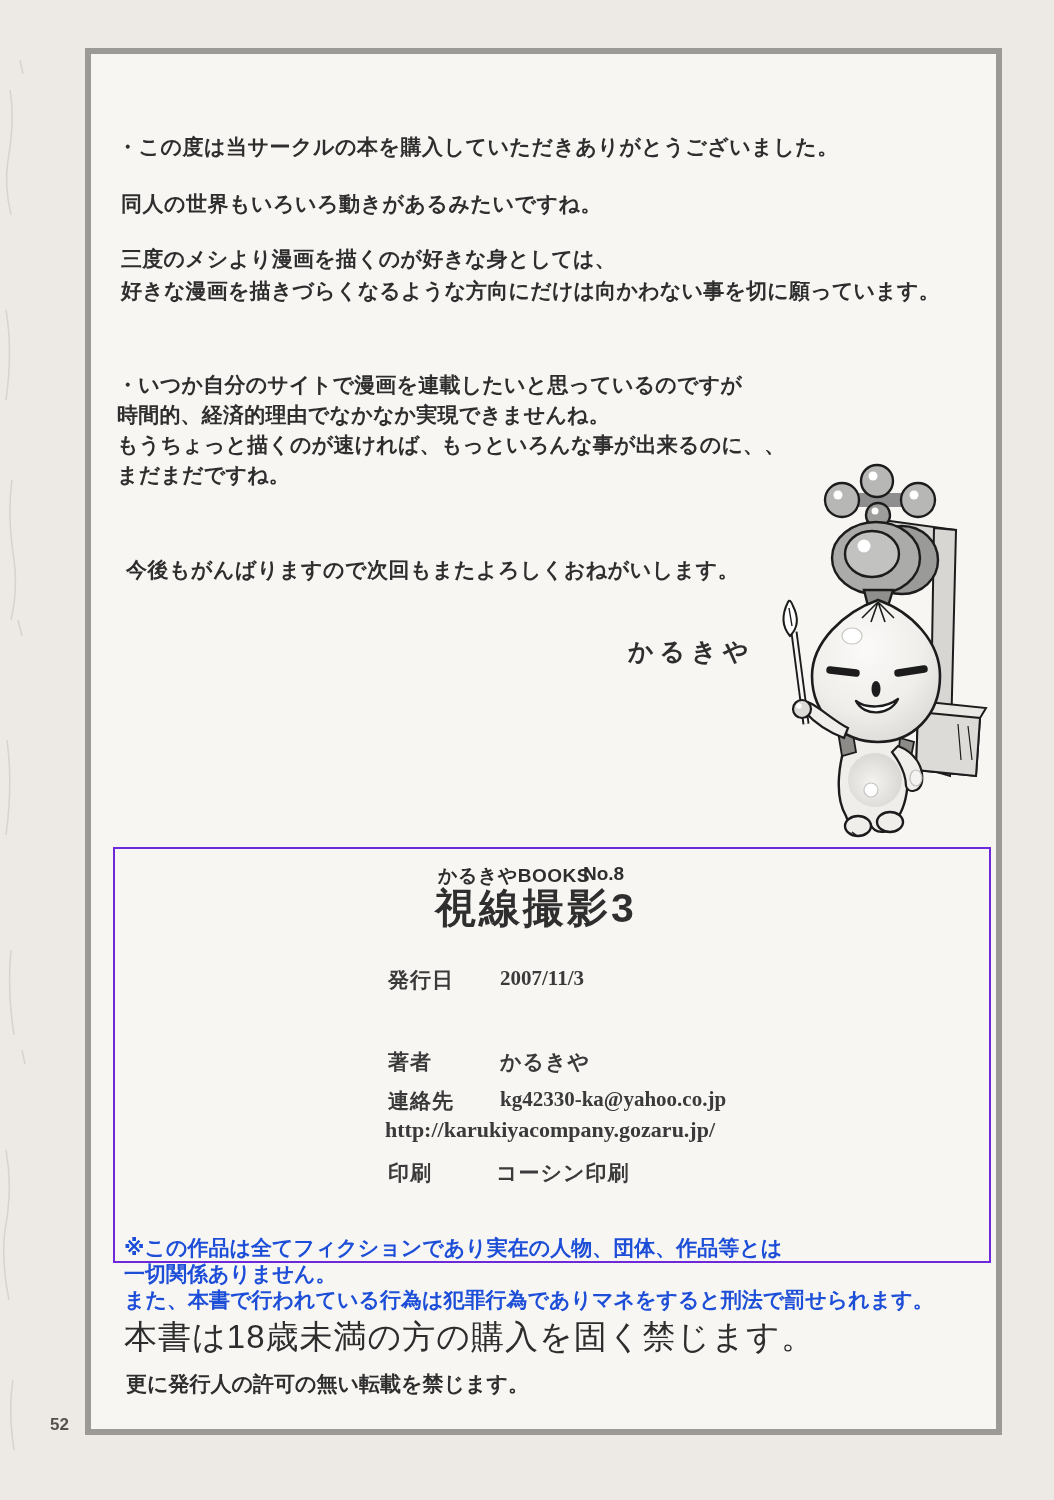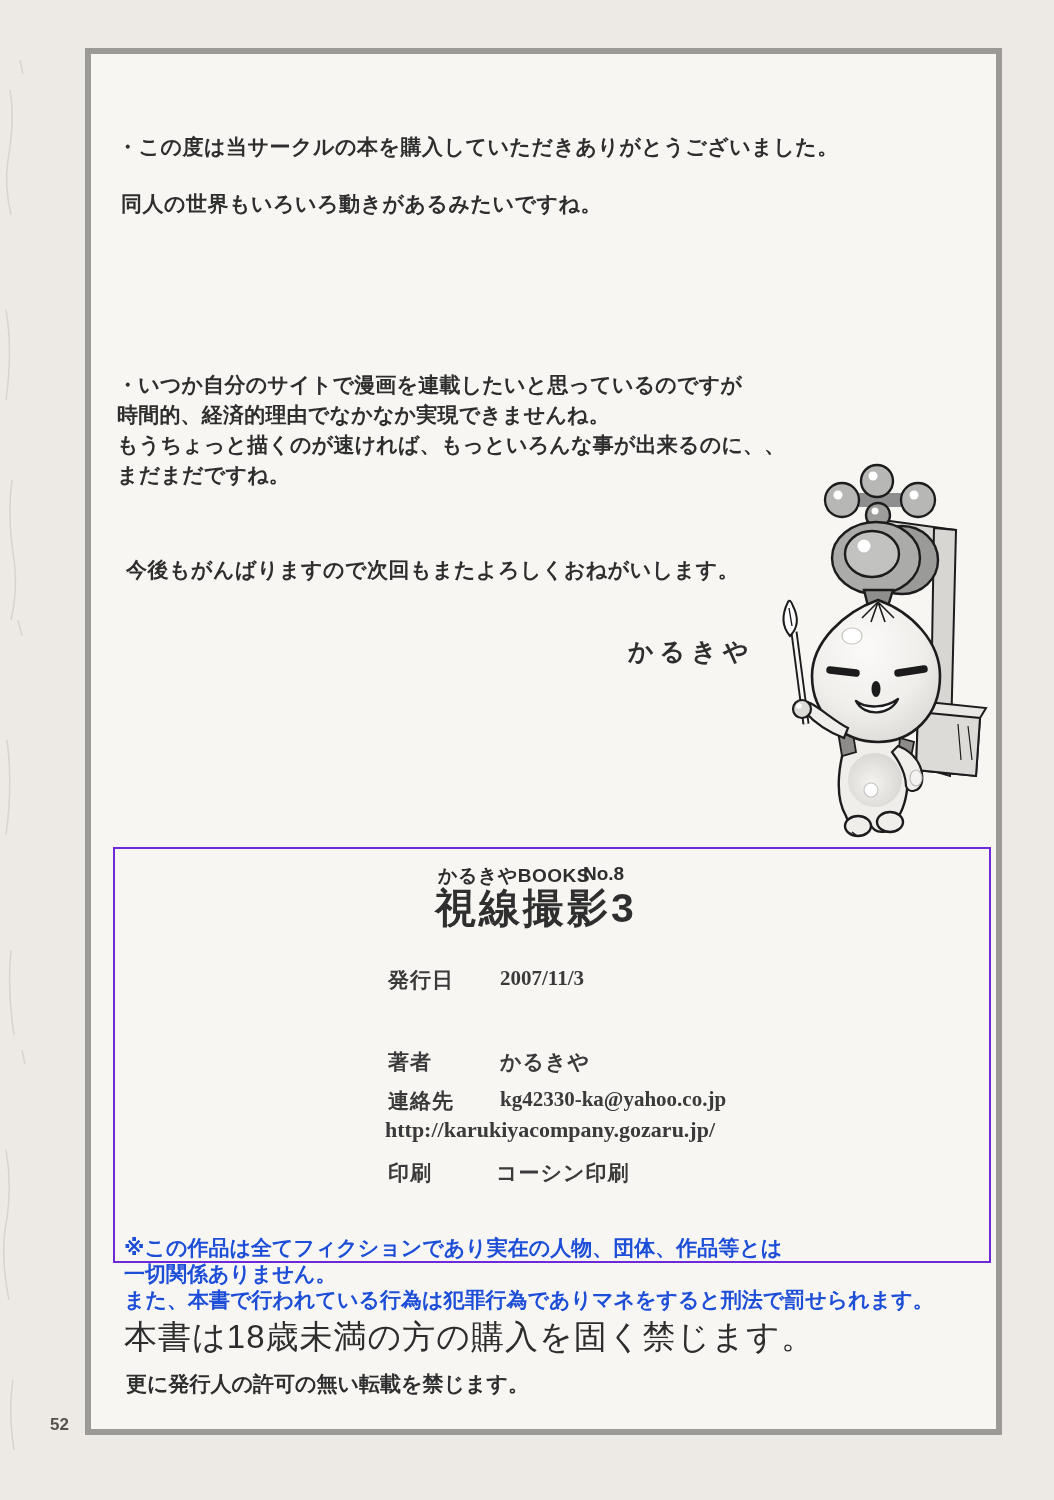--- a/index.html
+++ b/index.html
@@ -52,20 +52,22 @@
       <path d="M6,1150 q7,38 -1,80 q-4,30 4,70"></path>
       <path d="M13,1380 q-5,30 1,70"></path>
       <path d="M20,60 l3,14 M18,620 l4,16 M22,1050 l3,14"></path>
     </g>
   </svg>
 
   <div class="page-frame"></div>
 
   <div class="jp p1">・この度は当サークルの本を購入していただきありがとうございました。</div>
   <div class="jp p2">同人の世界もいろいろ動きがあるみたいですね。</div>
+  <div class="jp p3">三度のメシより漫画を描くのが好きな身としては、
+好きな漫画を描きづらくなるような方向にだけは向かわない事を切に願っています。</div>
   <div class="jp p4">・いつか自分のサイトで漫画を連載したいと思っているのですが
 時間的、経済的理由でなかなか実現できませんね。
 もうちょっと描くのが速ければ、もっといろんな事が出来るのに、、
 まだまだですね。</div>
   <div class="jp p5">今後もがんばりますので次回もまたよろしくおねがいします。</div>
   <div class="jp signature">かるきや</div>
 
   <svg class="mascot" viewBox="0 0 232 388">
     <defs>
       <radialGradient id="headGrad" cx="42%" cy="34%" r="75%">

